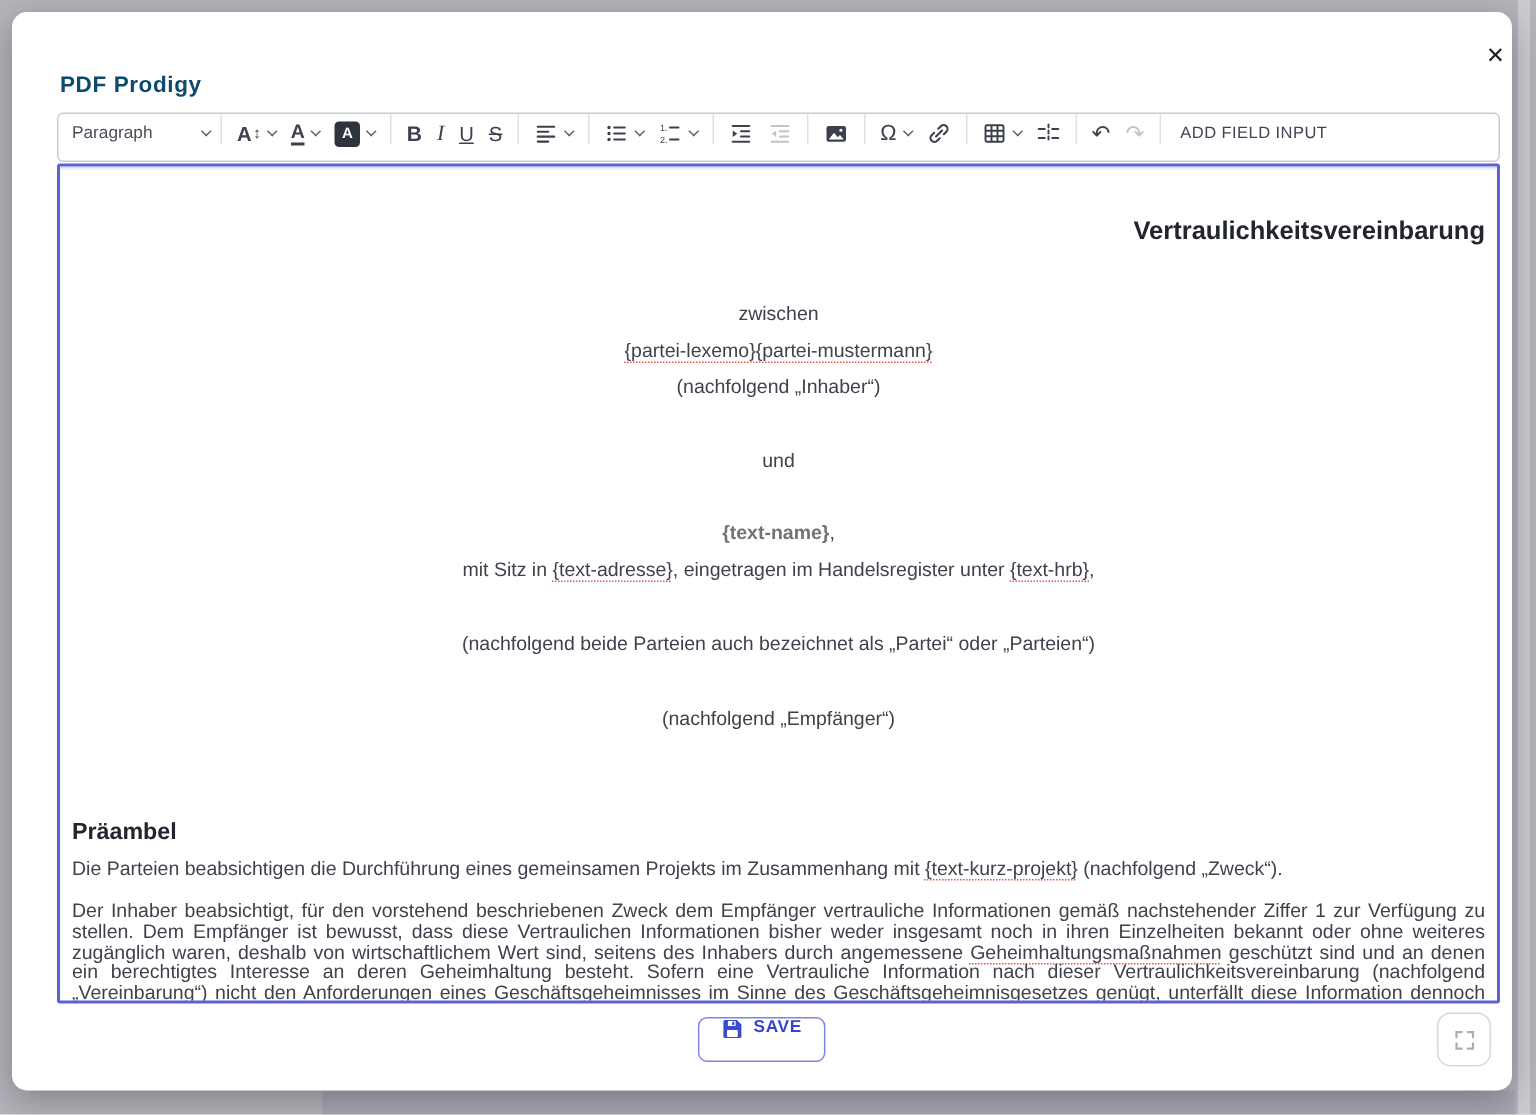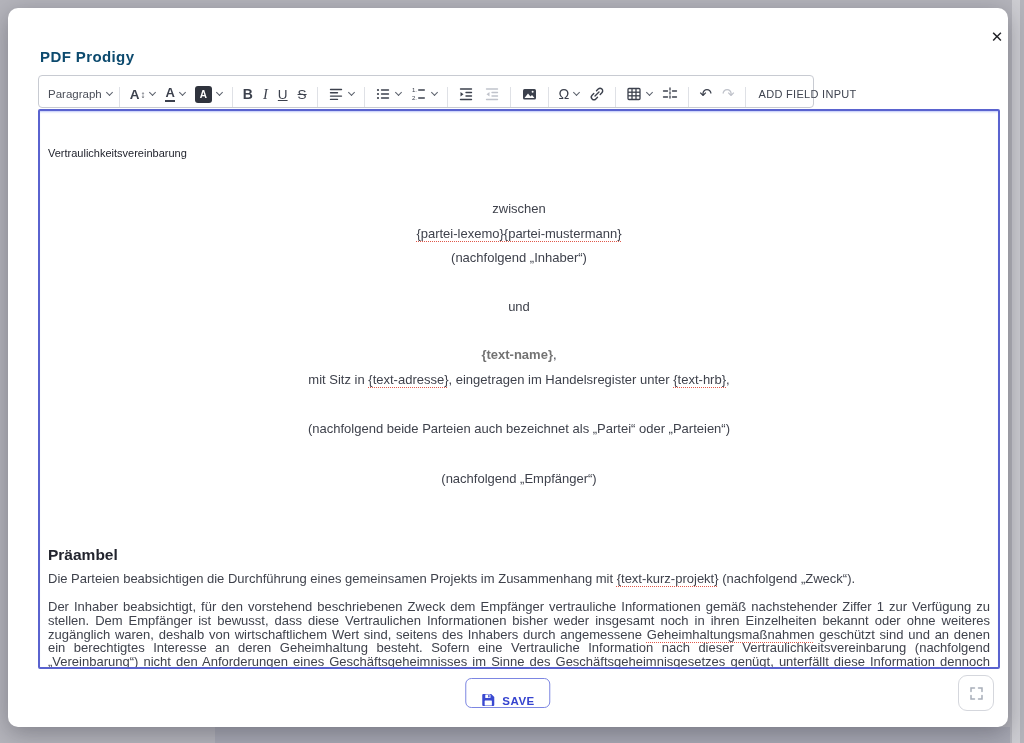--- a/index.html
+++ b/index.html
@@ -11,23 +11,23 @@
 
   .modal { position:absolute; left:8px; top:8px; width:1000px; height:719px; background:#ffffff;
            border-radius:10px; box-shadow:0 6px 24px rgba(30,30,40,.35); }
 
   .modal-title { position:absolute; left:32px; top:40px; font-size:15px; font-weight:bold;
                  color:#0c4a6e; letter-spacing:.4px; }
   .close-btn { position:absolute; left:976px; top:16px; width:26px; height:26px; display:flex;
                align-items:center; justify-content:center; font-size:15px; color:#1c1d22; cursor:pointer; }
 
   
-  .toolbar { position:absolute; left:30px; top:67px; width:776px; height:33px;
+  .toolbar { position:absolute; left:30px; top:67px; width:962px; height:33px;
              border:1px solid #c8cbd2; border-radius:4px; background:#fff;
-             display:flex; align-items:flex-end; padding:0 7px; }
+             display:flex; align-items:flex-start; padding:0 7px; }
   .tb-btn { display:flex; align-items:center; justify-content:center; height:26px;
             padding:0 5px; color:#3c414d; font-size:13.5px; cursor:pointer; border-radius:3px; }
   .tb-btn.disabled { color:#c0c3cb; }
   .tb-sep { width:1px; height:20px; background:#dfe1e6; margin:0 5px; flex:0 0 1px; }
   .chev { width:5px; height:5px; border-right:1.4px solid #5b606c; border-bottom:1.4px solid #5b606c;
           transform:rotate(45deg); display:inline-block; margin:-3px 0 0 5px; }
   .para-select { width:96px; display:flex; align-items:center; justify-content:space-between;
                  height:26px; font-size:11.5px; color:#4a4e58; cursor:pointer; padding:0 2px; }
   .glyph-b { font-weight:bold; font-size:14px; }
   .glyph-i { font-style:italic; font-family:"Liberation Serif", serif; font-size:14.5px; }
@@ -41,34 +41,34 @@
   .undo-g { font-size:15px; }
   .add-field { font-size:11px; color:#3f4450; letter-spacing:.3px; padding:0 8px; white-space:nowrap; }
   .tb-svg { display:block; }
 
   
   .editor { position:absolute; left:30px; top:101px; width:962px; height:560px;
             border:2px solid #5a63cf; border-radius:2px; background:#fff; overflow:hidden;
             box-shadow:inset 0 2px 2px -1px rgba(110,130,240,.45); cursor:text; }
   .doc { padding:33px 8px 0 8px; color:#3f424c; }
   .c   { text-align:center; font-size:13px; line-height:19px; }
-  .doc-title { text-align:left; font-size:11px; font-weight:normal; color:#22242e; line-height:19px; }
+  .doc-title { text-align:right; font-size:17px; font-weight:bold; color:#22242e; line-height:19px; }
   .h2  { font-size:15.5px; font-weight:bold; color:#22242e; line-height:20px; }
   .body-l { font-size:13px; line-height:19px; text-align:left; }
   .just { font-size:13px; line-height:13.8px; text-align:justify; }
   .b { font-weight:bold; color:#737373; }
   .sp { text-decoration-line:underline; text-decoration-style:dotted; text-decoration-color:#e0584a;
         text-decoration-thickness:1px; text-underline-offset:2.5px; }
   .mt4{margin-top:4px}.mt5{margin-top:5px}.mt6{margin-top:6px}.mt12{margin-top:12px}
   .mt29{margin-top:29px}.mt30{margin-top:30px}.mt31{margin-top:31px}
   .mt36{margin-top:36px}.mt57{margin-top:57px}
 
   
   .save-btn { position:absolute; left:50%; transform:translateX(-50%); top:670px; height:30px;
-              display:flex; align-items:flex-end; gap:7px; padding:0 15px; background:#fff;
+              display:flex; align-items:flex-start; gap:7px; padding:0 15px; background:#fff;
               border:1px solid #7c86e2; border-radius:6px; color:#3543cf; font-size:11.5px;
               font-weight:bold; letter-spacing:.5px; cursor:pointer; }
   .fs-btn { position:absolute; right:14px; top:667px; width:36px; height:36px;
             border:1px solid #d5d7dd; border-radius:9px; background:#fff; display:flex;
             align-items:center; justify-content:center; cursor:pointer; }
 </style>
 </head>
 <body>
 
 <div class="bg-scrollstrip"></div>

